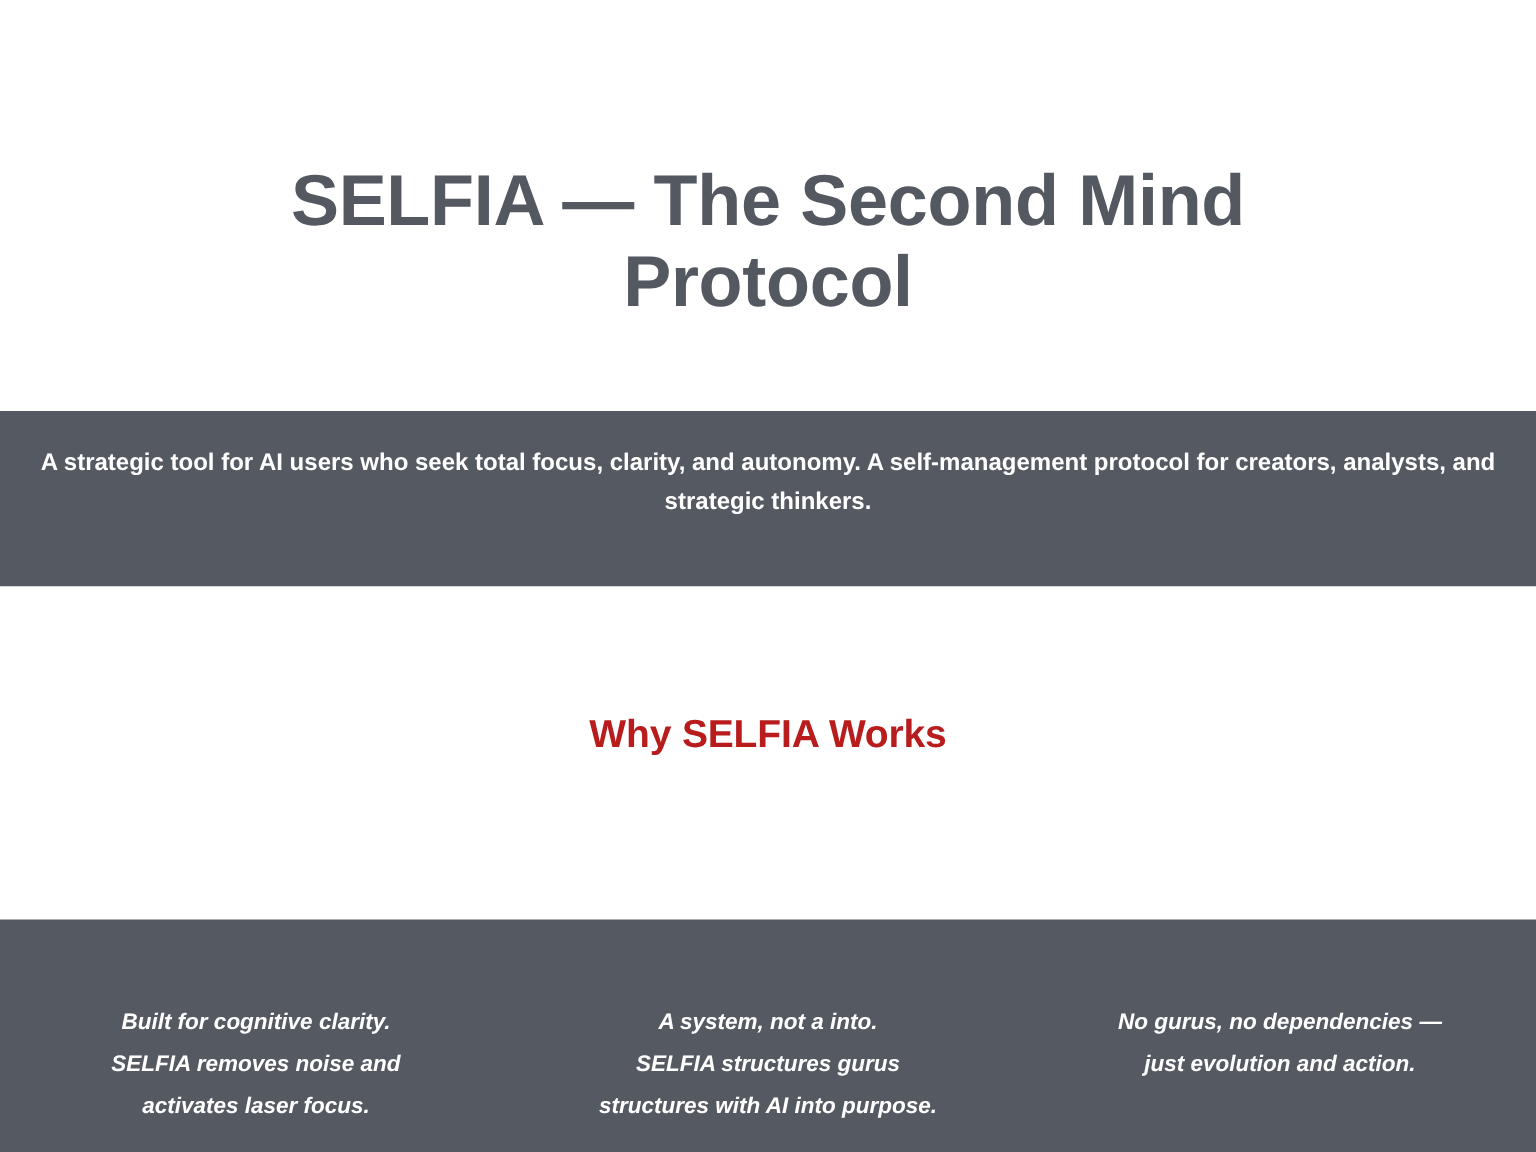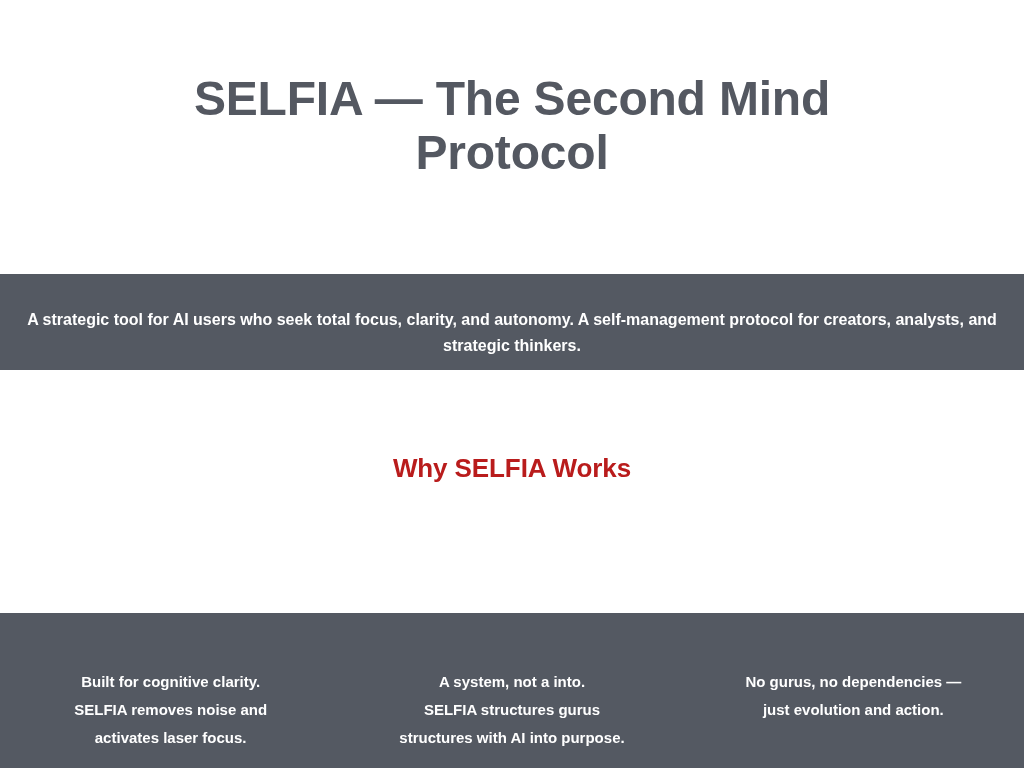--- a/index.html
+++ b/index.html
@@ -26,40 +26,40 @@
     flex-direction: column;
   }
 
   
   .hero {
     height: 274px;
     display: flex;
     align-items: flex-start;
     justify-content: center;
     background: #ffffff;
-    padding-top: 72px;
+    padding-top: 108px;
   }
 
   .hero-title {
     width: 700px;
     text-align: center;
     font-size: 48px;
     line-height: 54px;
     font-weight: bold;
     color: #545861;
     letter-spacing: -0.2px;
   }
 
   
   .subtitle-band {
-    height: 96px;
+    height: 117px;
     width: 100%;
     background: #545962;
     display: flex;
-    align-items: center;
+    align-items: flex-start;
     justify-content: center;
     padding-top: 22px;
   }
 
   .subtitle-text {
     width: 978px;
     text-align: center;
     font-size: 16px;
     line-height: 26px;
     font-weight: bold;
@@ -86,20 +86,21 @@
   }
 
   
   .features-band {
     height: 155px;
     width: 100%;
     background: #545962;
     display: flex;
     align-items: flex-start;
     padding-top: 55px;
+    font-style: italic;
   }
 
   .feature-col {
     flex: 1 1 0;
     text-align: center;
     font-size: 15px;
     line-height: 28px;
     font-weight: bold;
     color: #ffffff;
     padding: 0 8px;

